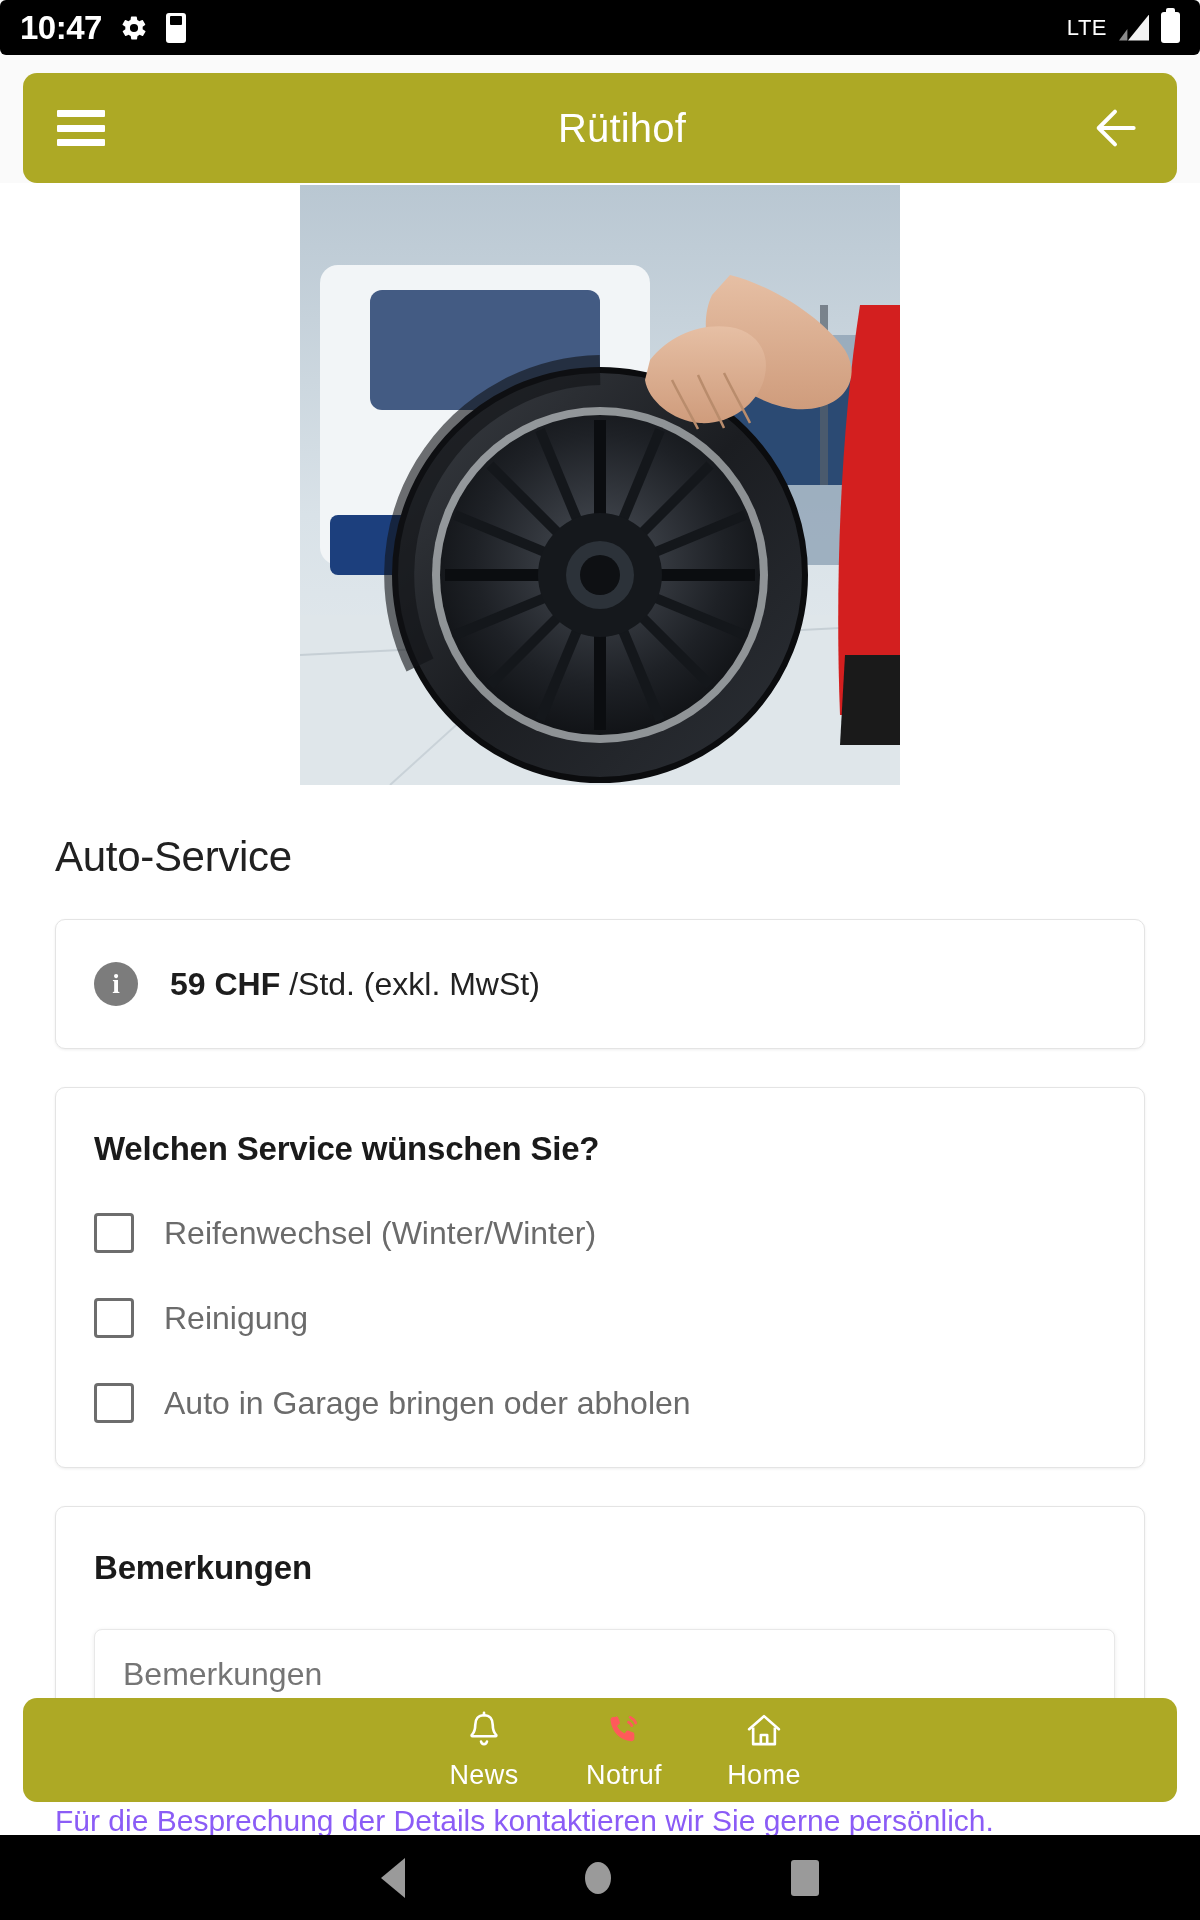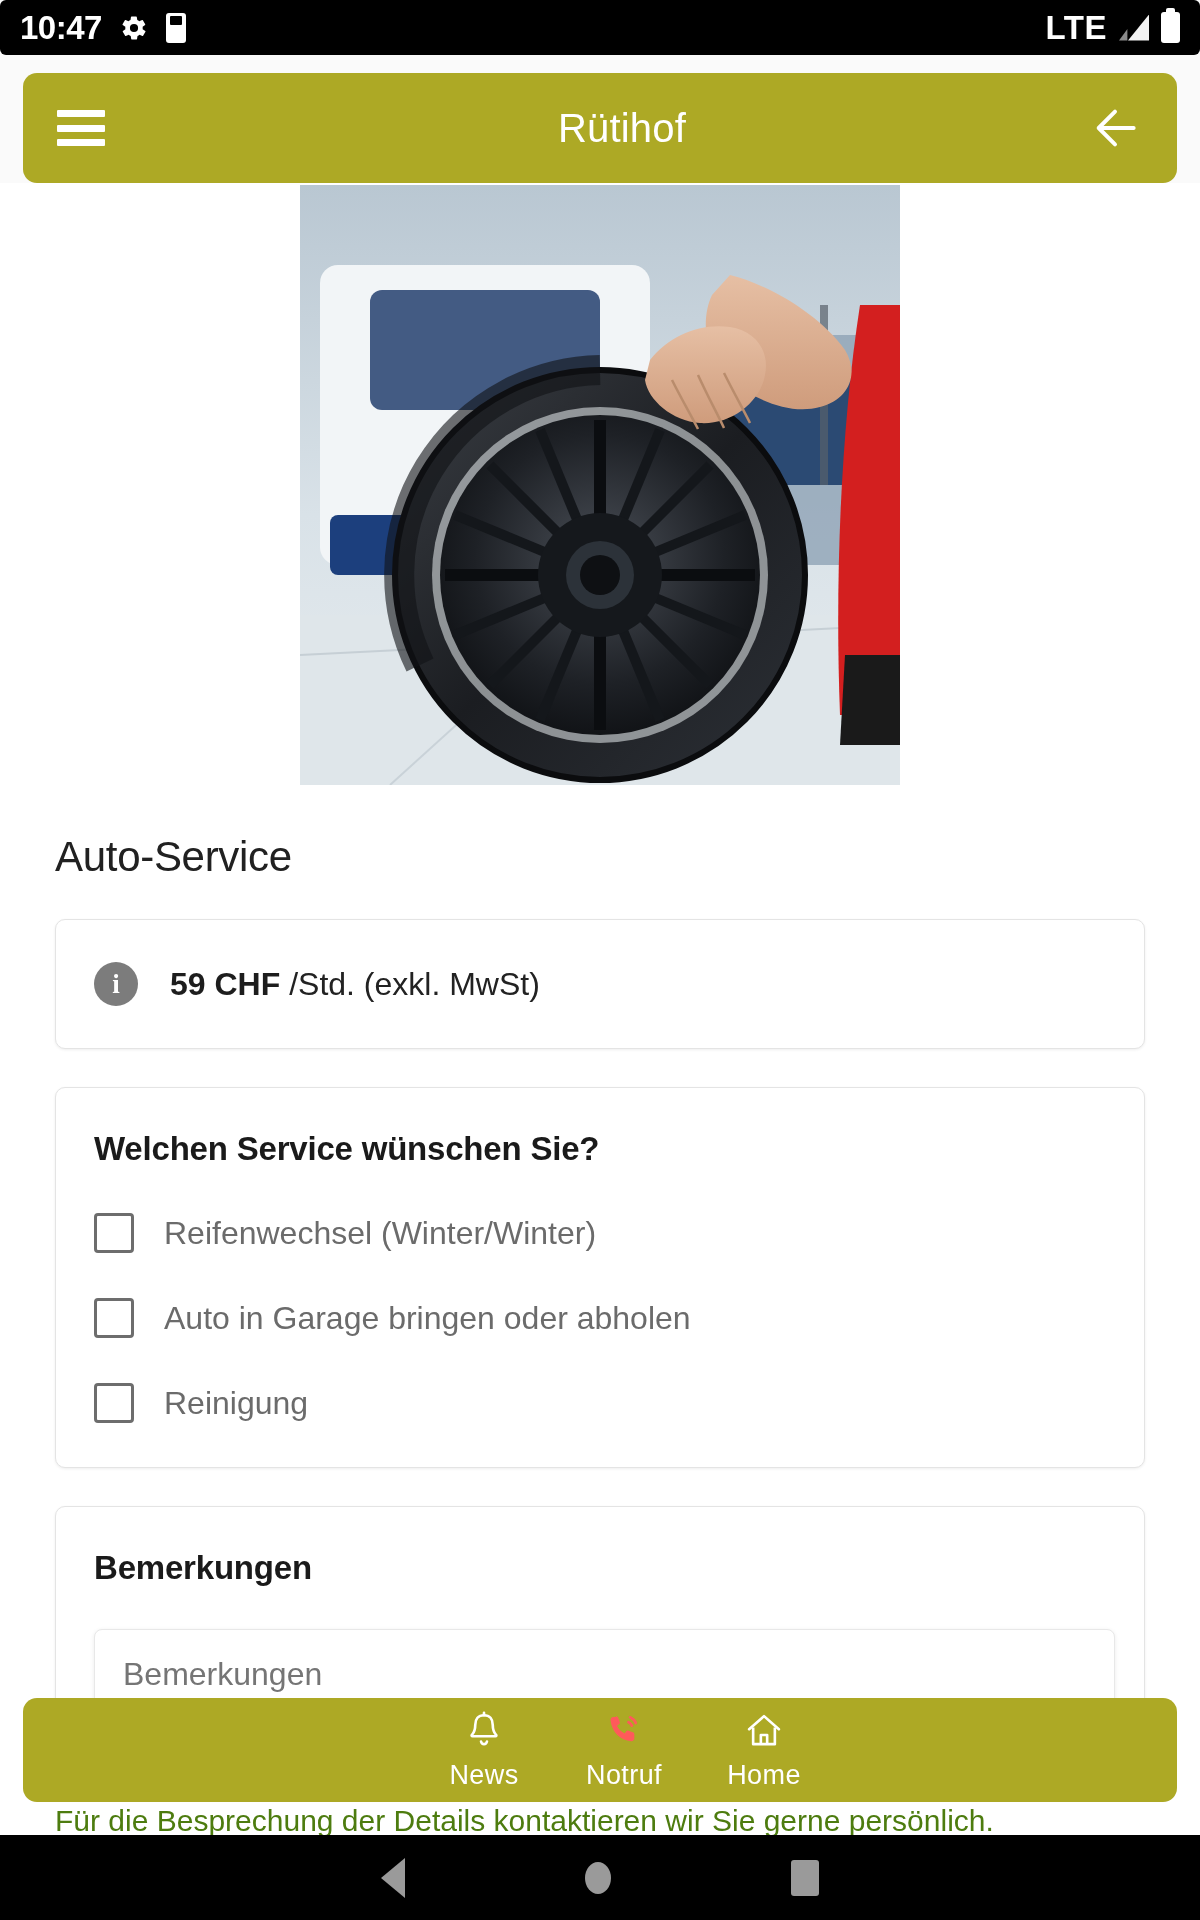--- a/index.html
+++ b/index.html
@@ -14,21 +14,21 @@
 
   
   .statusbar{
     position:absolute; top:0; left:0; width:1200px; height:55px;
     background:#000; color:#fff;
     display:flex; align-items:center; padding:0 20px;border-radius:6px;
   }
   .sb-left{ display:flex; align-items:center; gap:18px; }
   .sb-time{ font-size:33px; font-weight:600; letter-spacing:-0.5px; }
   .sb-right{ margin-left:auto; display:flex; align-items:center; gap:12px; }
-  .sb-lte{ font-size:33px; font-weight:700; letter-spacing:0.5px; }
+  .sb-lte{ font-size:22px; font-weight:400; letter-spacing:0.5px; }
   .gear-ico{ width:28px;height:28px; display:block; }
   .sd-ico{ width:20px;height:30px; background:#fff; border-radius:3px 3px 3px 3px;
            position:relative; }
   .sd-ico:before{ content:""; position:absolute; top:3px; left:4px; width:12px; height:9px;
            background:#000; border-radius:1px; }
   .sig-ico{ width:30px;height:26px; position:relative; }
   .sig-ico:before{ content:""; position:absolute; inset:0;
         background:#fff; clip-path:polygon(100% 0, 100% 100%, 30% 100%); opacity:.95;}
   .sig-ico:after{ content:""; position:absolute; inset:0;
         background:#fff; clip-path:polygon(0 100%, 28% 100%, 28% 56%); opacity:.55;}
@@ -95,21 +95,21 @@
 
   .ta-wrap{ margin-top:42px; }
   .textarea{
     width:100%; min-height:92px; background:#fff;
     border:1px solid #e8e8e8; border-radius:8px;
     box-shadow:0 1px 4px rgba(0,0,0,0.08);
     padding:26px 28px; font-size:32px; color:#7d7d7d;
     font-family:"Liberation Sans", sans-serif;
   }
   .note-line{
-    margin:34px 55px 0 55px; font-size:30px; color:#4d7c0f;
+    margin:34px 55px 0 55px; font-size:30px; color:#8b5cf6;
     white-space:nowrap; overflow:hidden;
   }
 
   
   .bottomnav{
     position:absolute; left:23px; bottom:118px; width:1154px; height:104px;
     background:#ADA925; border-radius:14px;
     display:flex; align-items:center; justify-content:center; gap:0;padding-left:48px;
   }
   .nav-item{
@@ -259,26 +259,26 @@
     <div class="card form-card">
       <div class="card-heading">Welchen Service wünschen Sie?</div>
 
       <div class="cb-row">
         <div class="cb-box"></div>
         <div class="cb-label">Reifenwechsel (Winter/Winter)</div>
       </div>
 
       <div class="cb-row">
         <div class="cb-box"></div>
-        <div class="cb-label">Auto in Garage bringen oder abholen</div>
+        <div class="cb-label">Reinigung</div>
       </div>
 
       <div class="cb-row">
         <div class="cb-box"></div>
-        <div class="cb-label">Reinigung</div>
+        <div class="cb-label">Auto in Garage bringen oder abholen</div>
       </div>
     </div>
 
     <div class="card form-card">
       <div class="card-heading">Bemerkungen</div>
       <div class="ta-wrap">
         <textarea class="textarea" rows="1" placeholder="Bemerkungen" style=""></textarea>
       </div>
     </div>
 

